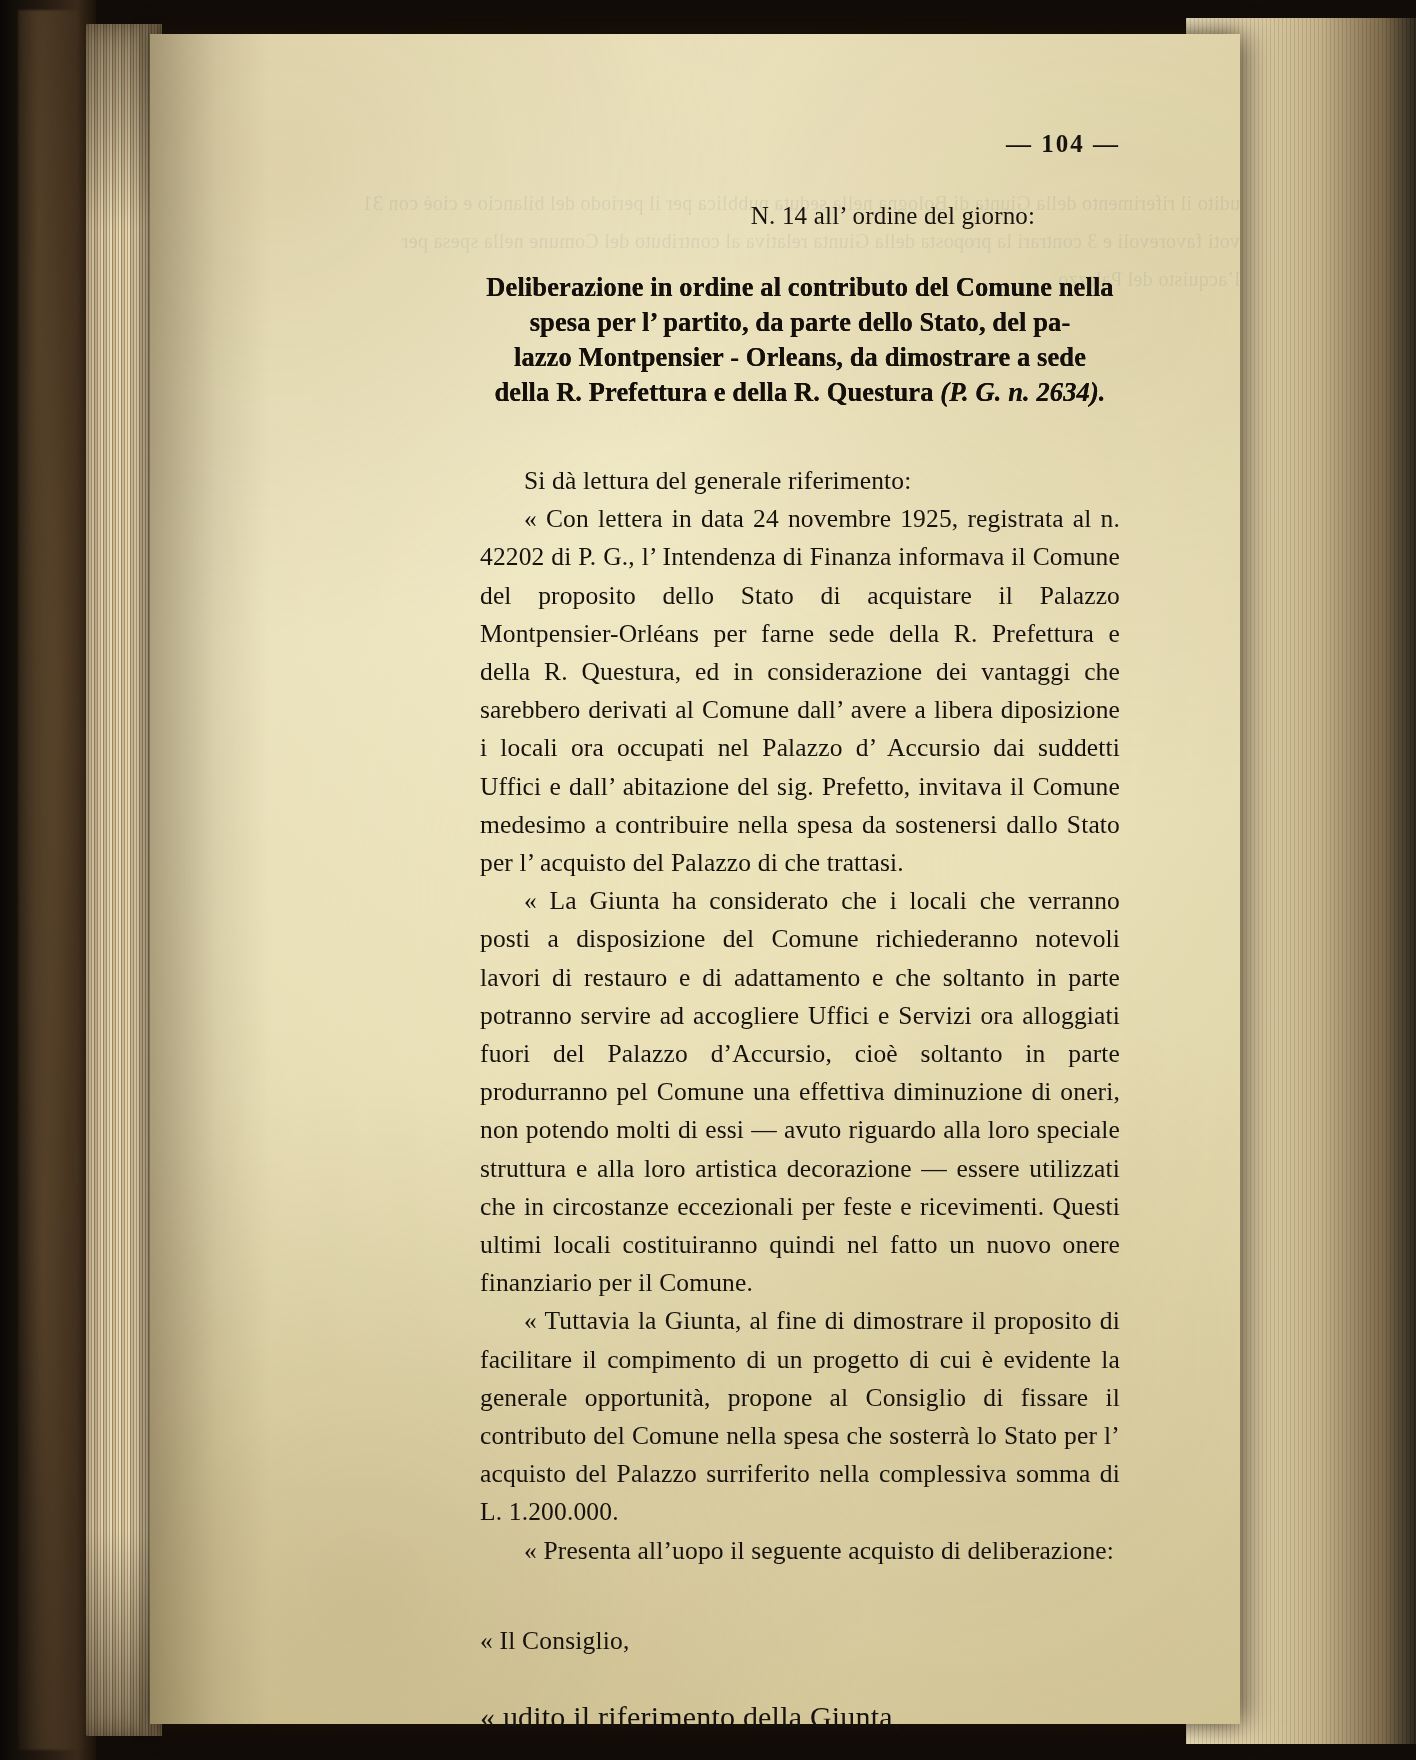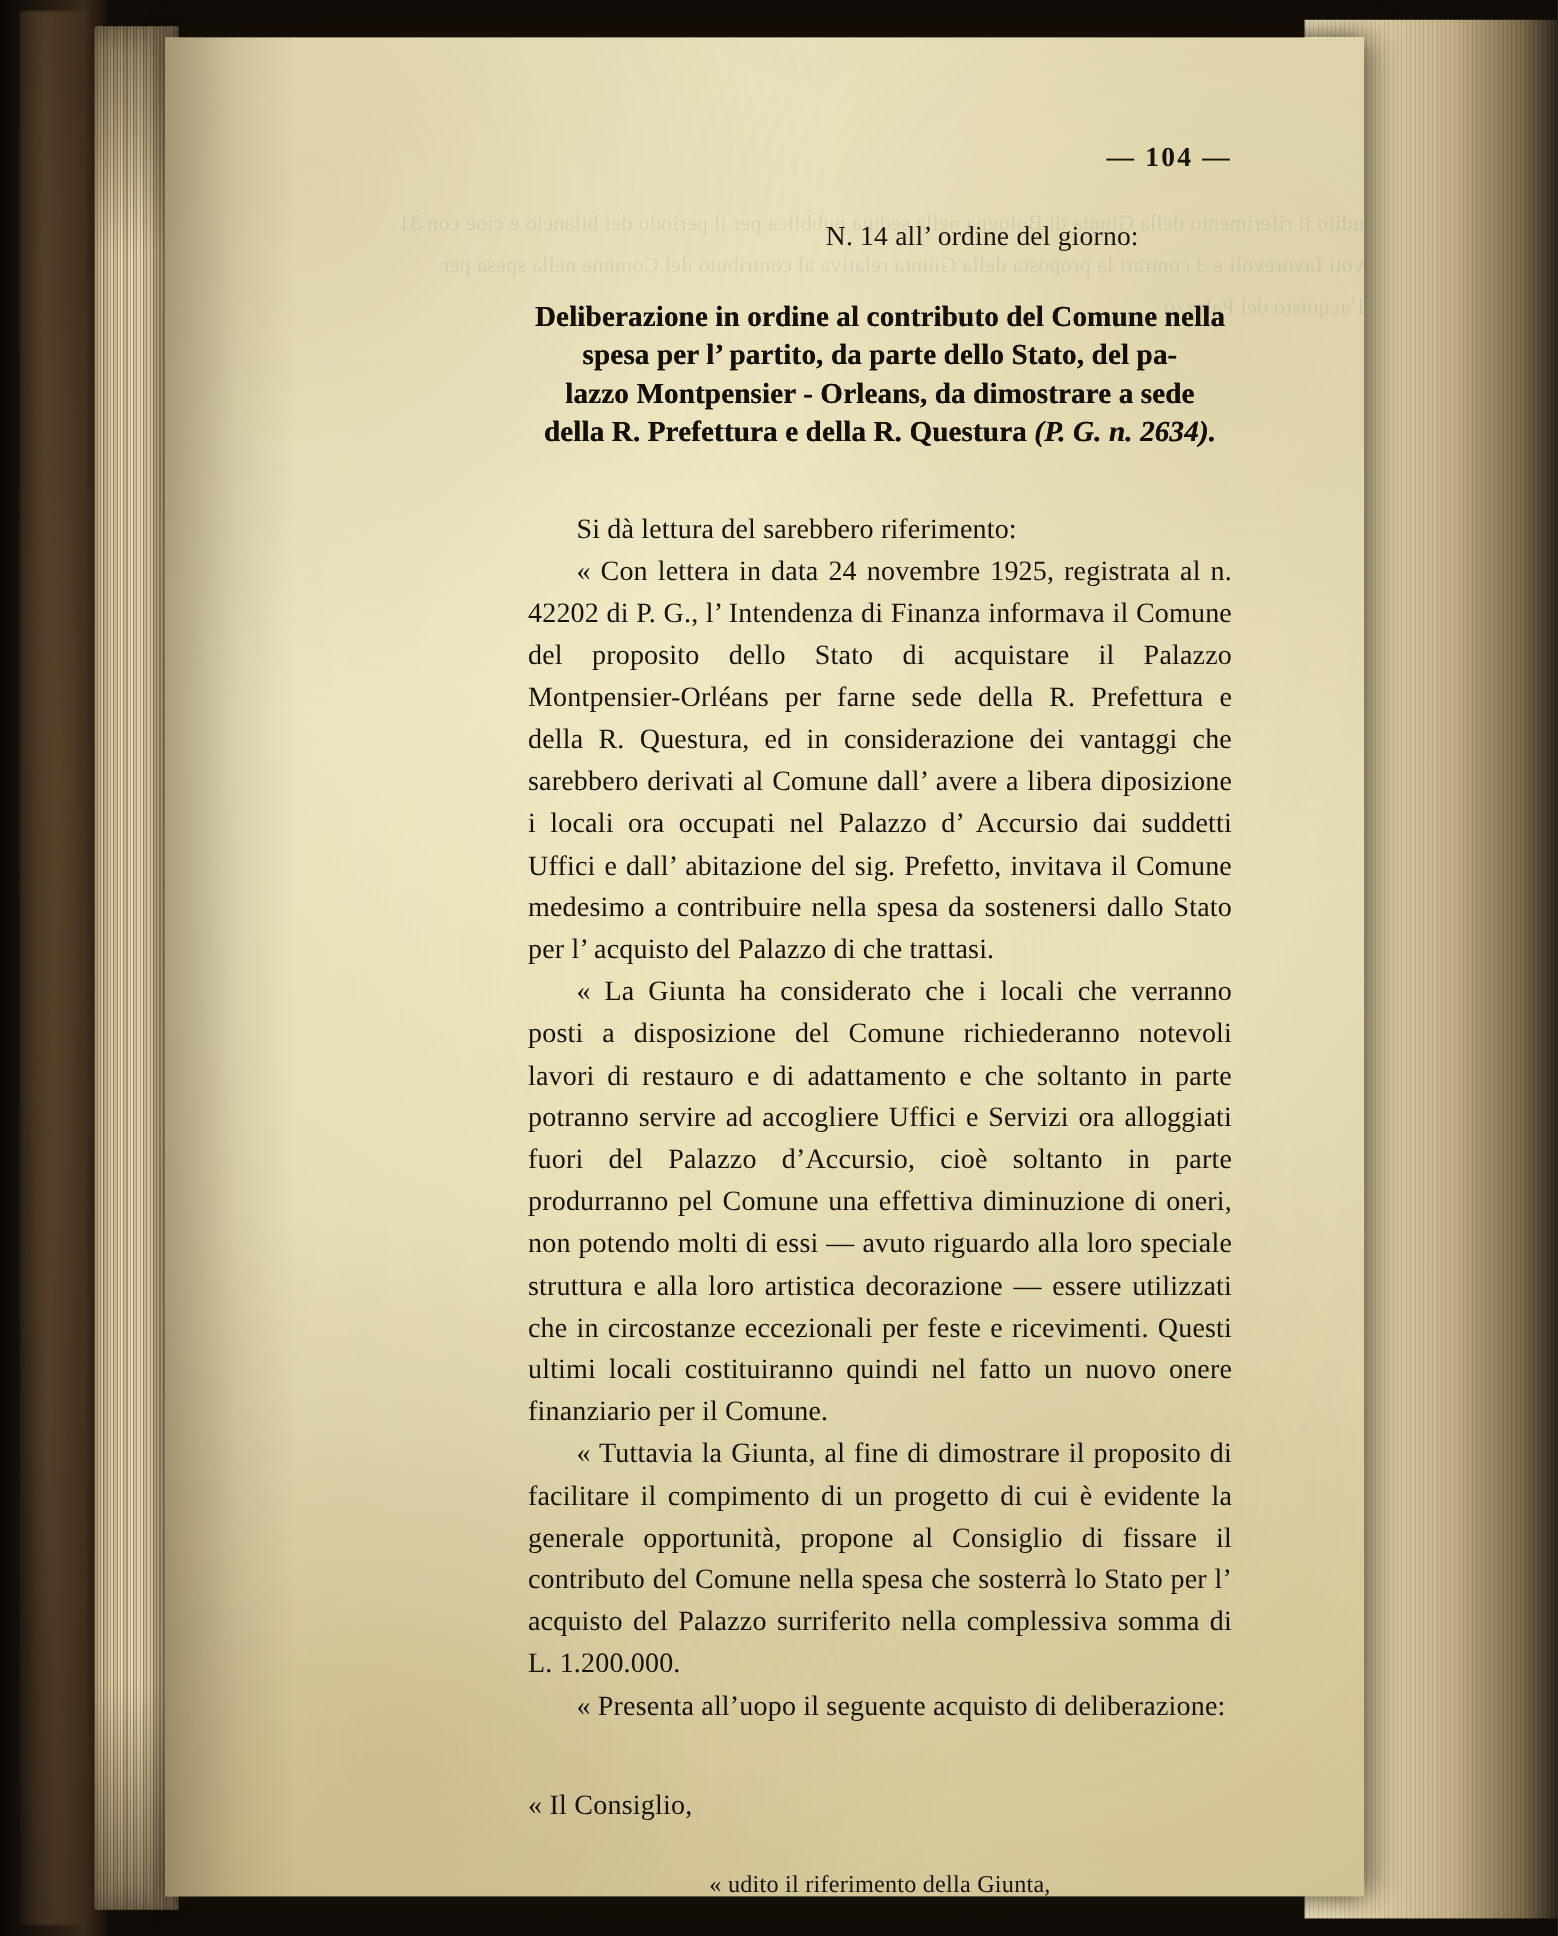--- a/index.html
+++ b/index.html
@@ -118,21 +118,21 @@
   .para{
     font-size:25.5px;line-height:38.2px;margin:0;
     text-align:justify;letter-spacing:.15px;
   }
   .para.ind{text-indent:44px;}
   .centerline{
     font-size:25.5px;text-align:left;margin:0;letter-spacing:.2px;
   }
   .sp-1{height:56px;}
   .sp-3{height:44px;}
-  .leftline{font-size:22px;margin:0;letter-spacing:.2px;text-align:center;}
+  .leftline{font-size:30px;margin:0;letter-spacing:.2px;}
 
   
   .typeblock p, .typeblock div{ filter:contrast(1.03); }
 </style>
 </head>
 <body>
 
 <div id="scan">
 
   <div class="spine-dark">
@@ -152,21 +152,21 @@
 
       <p class="odg">N. 14 all’ ordine del giorno:</p>
 
       <div class="title">
         <div>Deliberazione in ordine al contributo del Comune nella</div>
         <div>spesa per l’ partito, da parte dello Stato, del pa-</div>
         <div>lazzo Montpensier - Orleans, da dimostrare a sede</div>
         <div><span>della R. Prefettura e della R. Questura </span><span class="ref">(P. G. n. 2634).</span></div>
       </div>
 
-      <p class="para ind">Si dà lettura del sarebbero riferimento:</p>
+      <p class="para ind">Si dà lettura del generale riferimento:</p>
 
       <p class="para ind">« Con lettera in data 24 novembre 1925, registrata al n. 42202 di P. G., l’ Intendenza di Finanza informava il Comune del proposito dello Stato di acquistare il Palazzo Montpensier-Orléans per farne sede della R. Prefettura e della R. Questura, ed in considerazione dei vantaggi che sarebbero derivati al Comune dall’ avere a libera diposizione i locali ora occupati nel Palazzo d’ Accursio dai suddetti Uffici e dall’ abitazione del sig. Prefetto, invitava il Comune medesimo a contribuire nella spesa da sostenersi dallo Stato per l’ acquisto del Palazzo di che trattasi.</p>
       <p class="para ind">« La Giunta ha considerato che i locali che verranno posti a disposizione del Comune richiederanno notevoli lavori di restauro e di adattamento e che soltanto in parte potranno servire ad accogliere Uffici e Servizi ora alloggiati fuori del Palazzo d’Accursio, cioè soltanto in parte produrranno pel Comune una effettiva diminuzione di oneri, non potendo molti di essi — avuto riguardo alla loro speciale struttura e alla loro artistica decorazione — essere utilizzati che in circostanze eccezionali per feste e ricevimenti. Questi ultimi locali costituiranno quindi nel fatto un nuovo onere finanziario per il Comune.</p>
       <p class="para ind">« Tuttavia la Giunta, al fine di dimostrare il proposito di facilitare il compimento di un progetto di cui è evidente la generale opportunità, propone al Consiglio di fissare il contributo del Comune nella spesa che sosterrà lo Stato per l’ acquisto del Palazzo surriferito nella complessiva somma di L. 1.200.000.</p>
       <p class="para ind">« Presenta all’uopo il seguente acquisto di deliberazione:</p>
 
       <div class="sp-1"></div>
 
       <p class="centerline">« Il Consiglio,</p>
 

